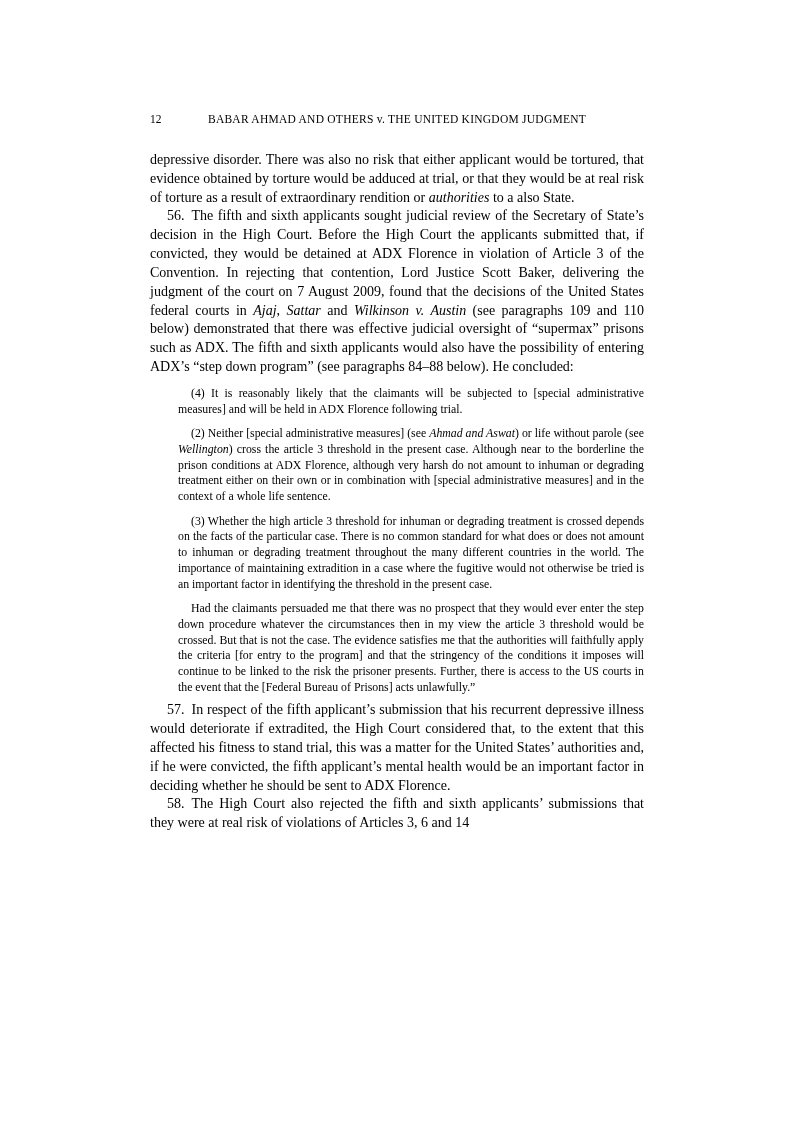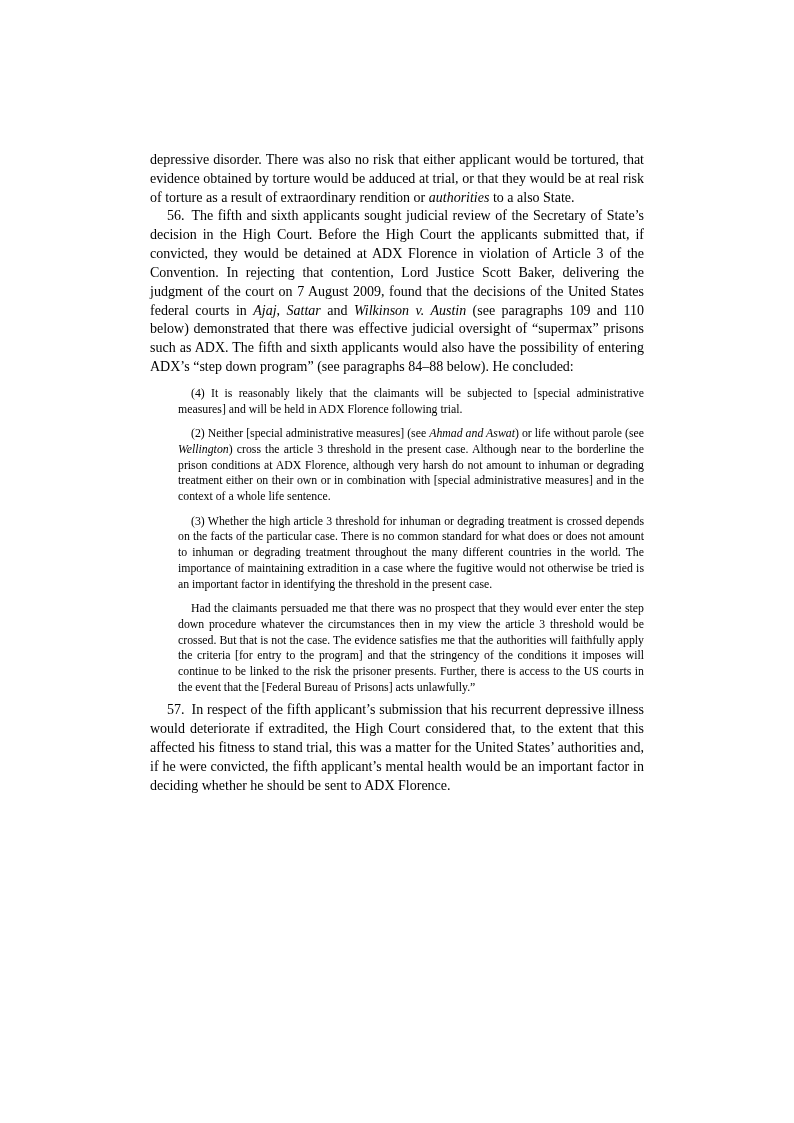--- a/index.html
+++ b/index.html
@@ -59,22 +59,27 @@
     margin-top: 9px;
   }
   p.quote.first { margin-top: 9px; }
   p.body.after-quote { margin-top: 6px; }
   .italic { font-style: italic; }
 </style>
 </head>
 <body>
 
 <div class="page">
+  <header class="page-header">
+    <span class="page-number">12</span>
+    <span class="running-title">BABAR AHMAD AND OTHERS v. THE UNITED KINGDOM JUDGMENT</span>
+  </header>
   <main class="document-body" id="doc-body">
       <p class="body"><span>depressive disorder. There was also no risk that either applicant would be tortured, that evidence obtained by torture would be adduced at trial, or that they would be at real risk of torture as a result of extraordinary rendition or </span><span class="italic">authorities</span><span> to a also State.</span></p>
       <p class="body indent"><span>56. The fifth and sixth applicants sought judicial review of the Secretary of State’s decision in the High Court. Before the High Court the applicants submitted that, if convicted, they would be detained at ADX Florence in violation of Article 3 of the Convention. In rejecting that contention, Lord Justice Scott Baker, delivering the judgment of the court on 7 August 2009, found that the decisions of the United States federal courts in </span><span class="italic">Ajaj</span><span>, </span><span class="italic">Sattar</span><span> and </span><span class="italic">Wilkinson v. Austin</span><span> (see paragraphs 109 and 110 below) demonstrated that there was effective judicial oversight of “supermax” prisons such as ADX. The fifth and sixth applicants would also have the possibility of entering ADX’s “step down program” (see paragraphs 84–88 below). He concluded:</span></p>
       <p class="quote first"><span>(4) It is reasonably likely that the claimants will be subjected to [special administrative measures] and will be held in ADX Florence following trial.</span></p>
       <p class="quote"><span>(2) Neither [special administrative measures] (see </span><span class="italic">Ahmad and Aswat</span><span>) or life without parole (see </span><span class="italic">Wellington</span><span>) cross the article 3 threshold in the present case. Although near to the borderline the prison conditions at ADX Florence, although very harsh do not amount to inhuman or degrading treatment either on their own or in combination with [special administrative measures] and in the context of a whole life sentence.</span></p>
       <p class="quote"><span>(3) Whether the high article 3 threshold for inhuman or degrading treatment is crossed depends on the facts of the particular case. There is no common standard for what does or does not amount to inhuman or degrading treatment throughout the many different countries in the world. The importance of maintaining extradition in a case where the fugitive would not otherwise be tried is an important factor in identifying the threshold in the present case.</span></p>
       <p class="quote"><span>Had the claimants persuaded me that there was no prospect that they would ever enter the step down procedure whatever the circumstances then in my view the article 3 threshold would be crossed. But that is not the case. The evidence satisfies me that the authorities will faithfully apply the criteria [for entry to the program] and that the stringency of the conditions it imposes will continue to be linked to the risk the prisoner presents. Further, there is access to the US courts in the event that the [Federal Bureau of Prisons] acts unlawfully.”</span></p>
       <p class="body indent after-quote"><span>57. In respect of the fifth applicant’s submission that his recurrent depressive illness would deteriorate if extradited, the High Court considered that, to the extent that this affected his fitness to stand trial, this was a matter for the United States’ authorities and, if he were convicted, the fifth applicant’s mental health would be an important factor in deciding whether he should be sent to ADX Florence.</span></p>
+      <p class="body indent"><span>58. The High Court also rejected the fifth and sixth applicants’ submissions that they were at real risk of violations of Articles 3, 6 and 14</span></p>
     </main>
 </div>
 
 </body></html>

